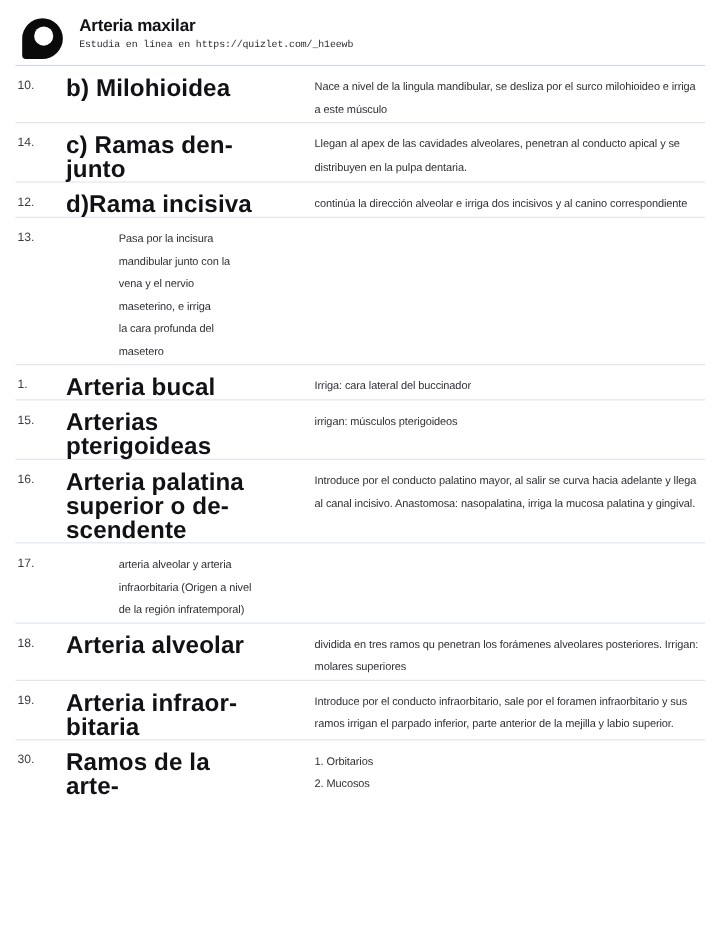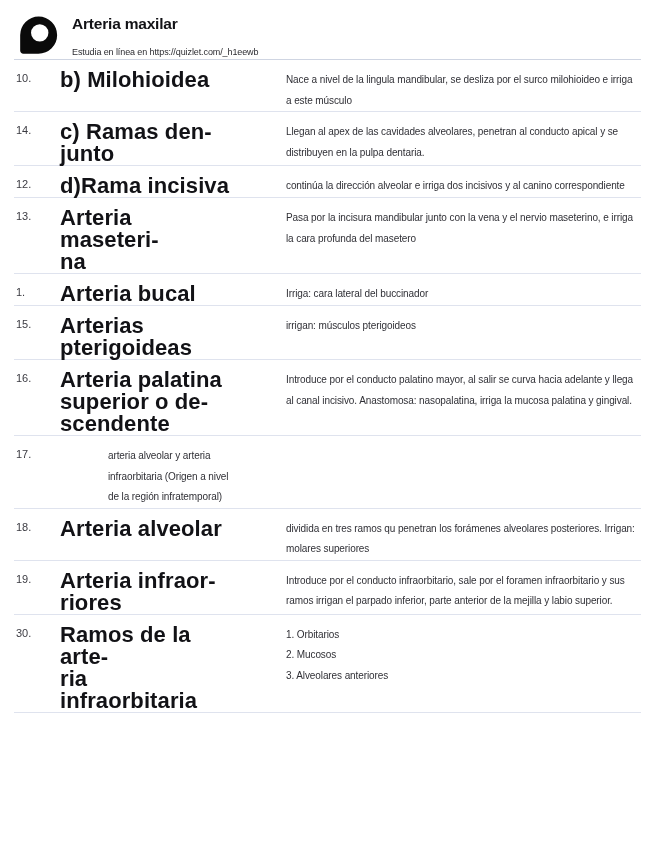--- a/index.html
+++ b/index.html
@@ -5,21 +5,21 @@
   html,body { margin:0; padding:0; background:#ffffff; }
   body { font-family:"Liberation Sans", sans-serif; -webkit-font-smoothing:antialiased; }
   .page { position:relative; width:655px; height:724px; background:#fff; overflow:hidden; box-sizing:border-box; }
 
   
   .hdr { display:flex; align-items:flex-start; margin:0 14px; padding:14px 0 0 4px;
          height:60px; box-sizing:border-box; border-bottom:1px solid #cfd5e2; }
   .logo { width:40px; height:40px; flex:0 0 40px; margin-top:1px; }
   .hdr-text { margin-left:14px; }
   .title { margin:0; font-size:15.5px; font-weight:bold; color:#121216; letter-spacing:-0.2px; line-height:19px; }
-  .subtitle { margin-top:14px; font-size:9px; color:#2c2c31; letter-spacing:-0.1px; }
+  .subtitle { margin-top:3px; font-size:9px; color:#2c2c31; letter-spacing:-0.1px;font-family:Liberation Mono, monospace; }
 
   
   .list { margin:0 14px; }
   .row { display:grid; grid-template-columns:36px 170px 1fr; column-gap:8px;
          padding:9px 0 0 2px; border-bottom:1px solid #dfe3ee; }
   .num { font-size:11px; color:#3b3b42; padding-top:3px; }
   .term { font-size:22px; font-weight:bold; color:#121216; line-height:22px;
           white-space:pre-line; letter-spacing:0.1px; }
   .def { font-size:10px; color:#303036; line-height:20.5px; white-space:pre-line;
          letter-spacing:-0.1px; padding-top:1px;margin-left:48px; }
@@ -63,22 +63,20 @@
   </div>
 
   <div class="row">
     <div class="num">12.</div>
     <div class="term">d)Rama incisiva</div>
     <div class="def">continúa la dirección alveolar e irriga dos incisivos y al canino correspondiente</div>
   </div>
 
   <div class="row">
     <div class="num">13.</div>
-    <div class="term">Arteria maseteri-
-na</div>
     <div class="def">Pasa por la incisura mandibular junto con la vena y el nervio maseterino, e irriga
 la cara profunda del masetero</div>
   </div>
 
   <div class="row">
     <div class="num">1.</div>
     <div class="term">Arteria bucal</div>
     <div class="def">Irriga: cara lateral del buccinador</div>
   </div>
 
@@ -106,21 +104,21 @@
   <div class="row">
     <div class="num">18.</div>
     <div class="term">Arteria alveolar</div>
     <div class="def">dividida en tres ramos qu penetran los forámenes alveolares posteriores. Irrigan:
 molares superiores</div>
   </div>
 
   <div class="row">
     <div class="num">19.</div>
     <div class="term">Arteria infraor-
-riores</div>
+bitaria</div>
     <div class="def">Introduce por el conducto infraorbitario, sale por el foramen infraorbitario y sus
 ramos irrigan el parpado inferior, parte anterior de la mejilla y labio superior.</div>
   </div>
 
   <div class="row">
     <div class="num">30.</div>
     <div class="term">Ramos de la arte-
 ria infraorbitaria</div>
     <div class="def">1. Orbitarios
 2. Mucosos

